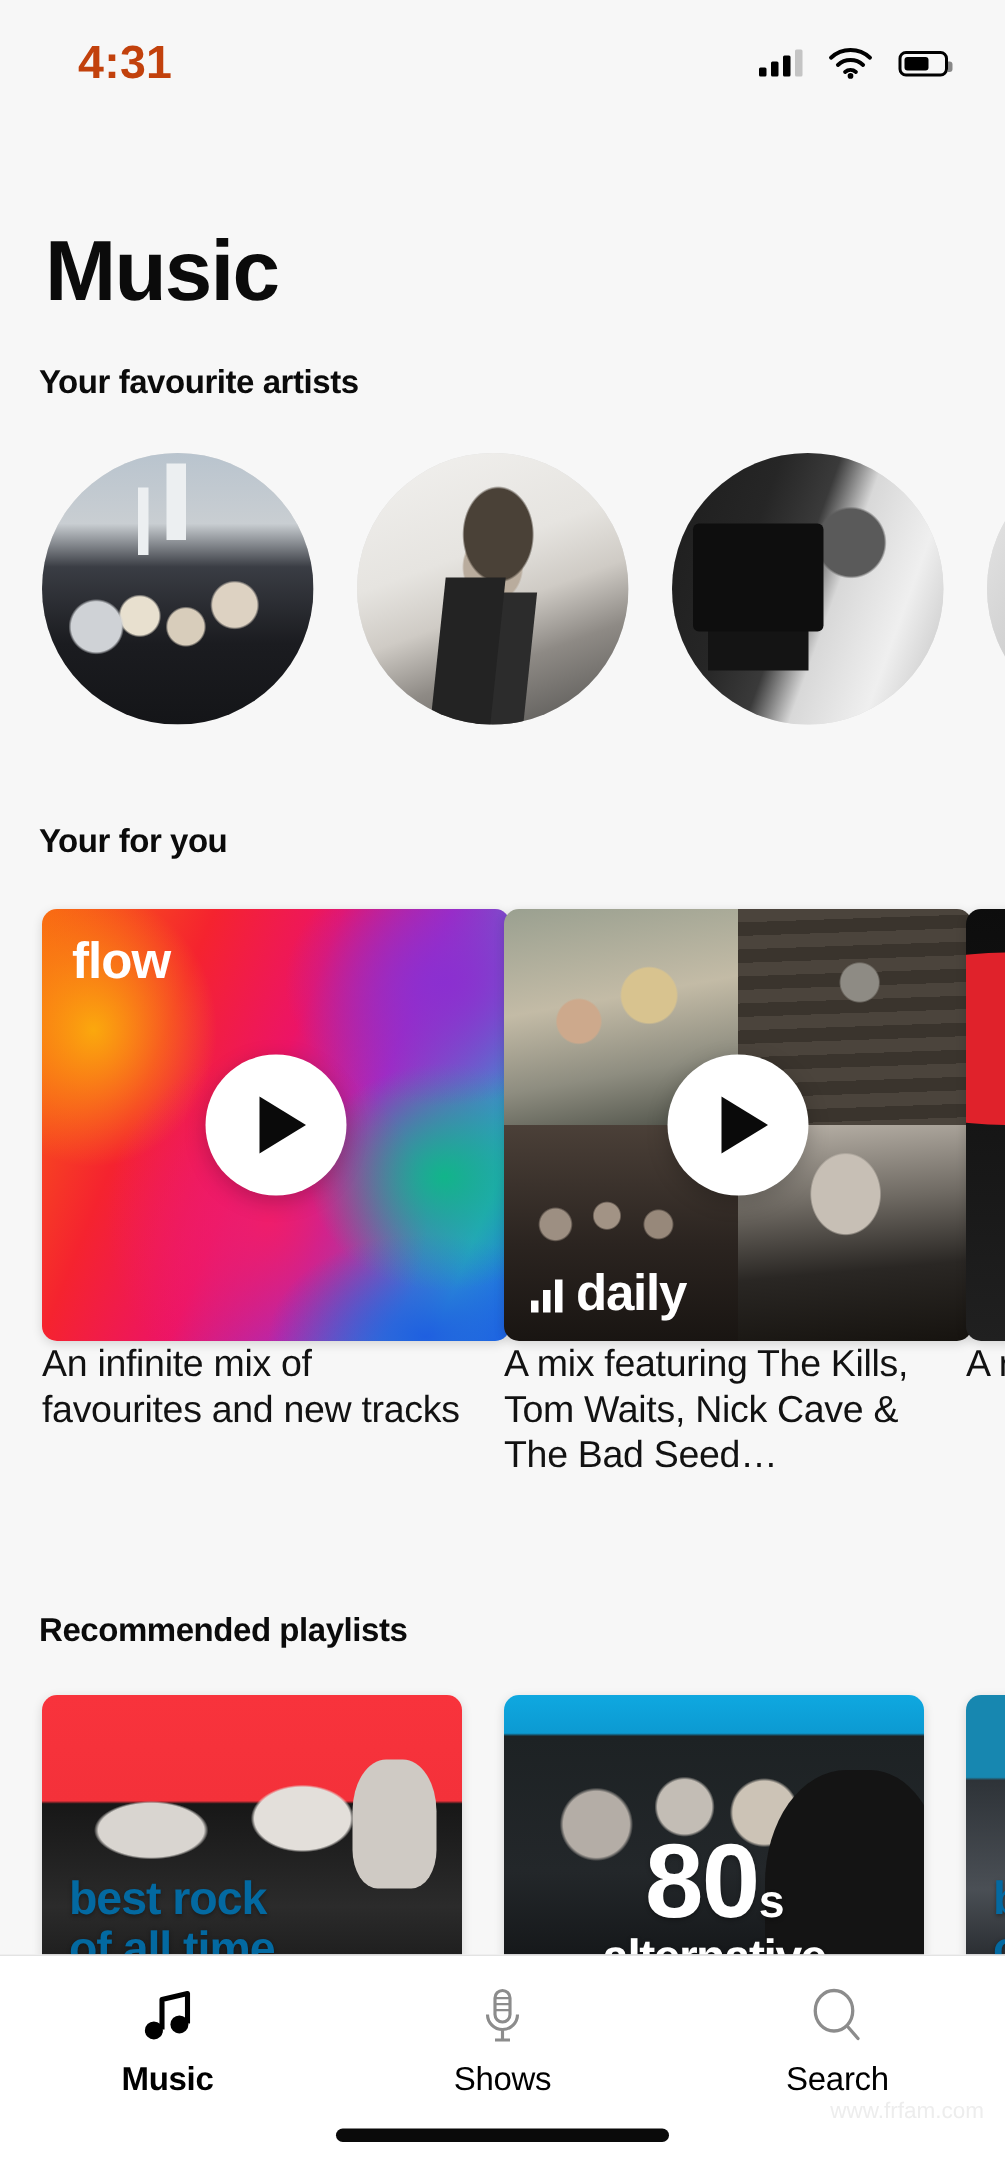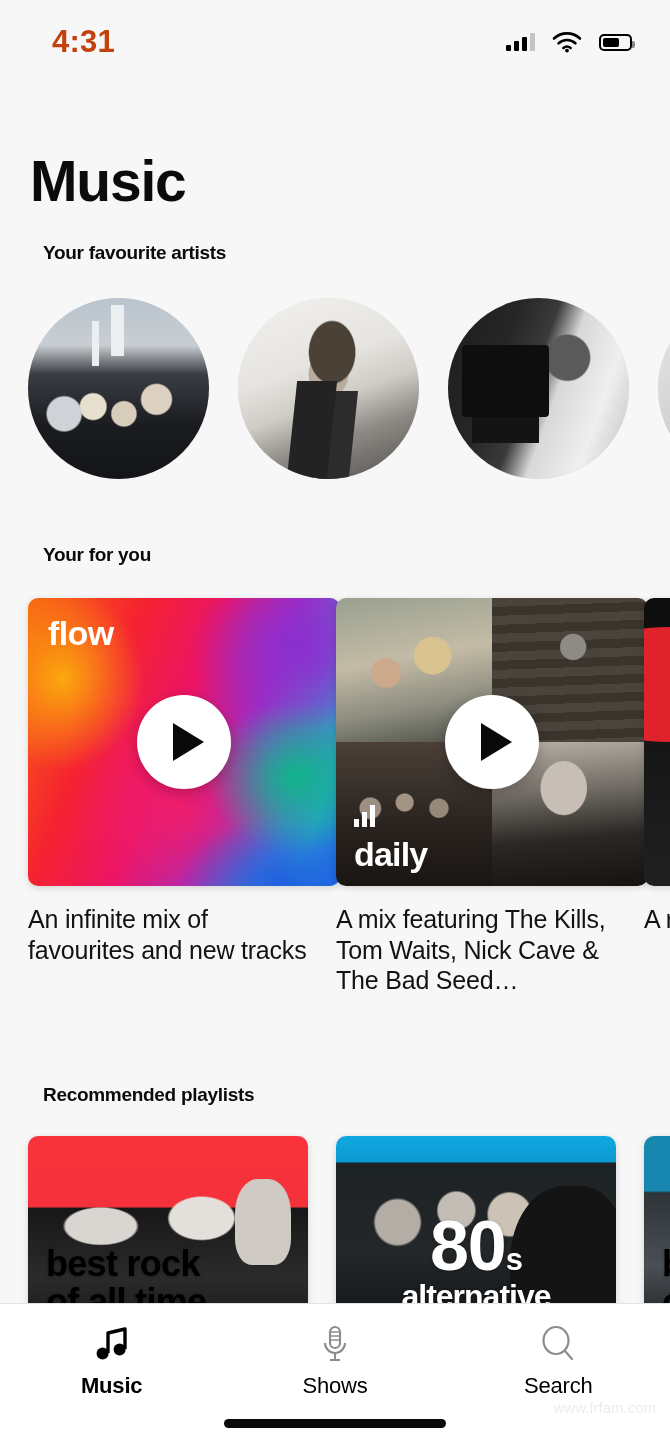--- a/index.html
+++ b/index.html
@@ -44,22 +44,22 @@
   .content{
     position:absolute; top:78px; left:0; width:670px; height:1225px;
     overflow:hidden;
   }
 
   .page-title{
     font-size:57px; font-weight:700; color:#0b0b0b;
     letter-spacing:-1.2px; padding:70px 0 0 30px;
   }
   .section-title{
-    font-size:19px; font-weight:700; color:#0b0b0b;
-    letter-spacing:-.3px; padding-left:43px;
+    font-size:22px; font-weight:700; color:#0b0b0b;
+    letter-spacing:-.3px; padding-left:26px;
   }
 
   
   .artists{
     display:flex; gap:29px; padding:34px 0 0 28px;
   }
   .avatar{
     flex:0 0 auto; width:181px; height:181px; border-radius:50%;
     overflow:hidden; position:relative; background:#ddd;
   }
@@ -139,21 +139,21 @@
   .q3{ background:
         radial-gradient(circle at 22% 46%, #9d8f82 0 7%, transparent 8%),
         radial-gradient(circle at 44% 42%, #a29385 0 7%, transparent 8%),
         radial-gradient(circle at 66% 46%, #97887a 0 7%, transparent 8%),
         linear-gradient(180deg,#4b4038 0%,#2b2420 55%,#191512 100%); }
   .q4{ background:
         radial-gradient(ellipse at 46% 32%, #c7bfb5 0 19%, transparent 20%),
         linear-gradient(175deg,#b9b2a8 0%,#6f6a63 36%,#2a2724 66%,#16130f 100%); }
   .daily-label{
     position:absolute; left:18px; bottom:16px; display:flex;
-    align-items:flex-start; gap:9px; color:#fff;flex-direction:column;
+    align-items:flex-end; gap:9px; color:#fff;
   }
   .daily-label .word{ font-size:34px; font-weight:700; letter-spacing:-.8px;
                       line-height:.92; }
   .eqbars{ display:flex; align-items:flex-end; gap:3px; height:24px;
            padding-bottom:3px; }
   .eqbars i{ display:block; width:5px; background:#fff; }
   .eqbars i:nth-child(1){ height:8px; }
   .eqbars i:nth-child(2){ height:15px; }
   .eqbars i:nth-child(3){ height:22px; }
   .third-bg{
@@ -170,21 +170,21 @@
     display:flex; align-items:center; justify-content:center;
     box-shadow:0 4px 14px rgba(0,0,0,.22);
   }
   .playbtn .tri{
     width:0; height:0; margin-left:8px;
     border-top:19px solid transparent;
     border-bottom:19px solid transparent;
     border-left:31px solid #0a0a0a;
   }
   .mfy-desc{
-    margin-top:18px; font-size:25px; line-height:1.22; color:#121212;
+    font-size:25px; line-height:1.22; color:#121212;
     letter-spacing:-.2px;
   }
 
   
   .rec-card{ flex:0 0 auto; width:280px; }
   .rec-art{
     position:relative; width:280px; height:196px; border-radius:10px;
     overflow:hidden; box-shadow:0 2px 7px rgba(0,0,0,.14);
   }
   .rock-bg{ position:absolute; inset:0;
@@ -207,26 +207,26 @@
   .alt-bg:after{
     content:""; position:absolute; right:-4%; top:26%; width:42%; height:84%;
     background:#141414; border-radius:46% 40% 10% 10%;
   }
   .third-rec-bg{ position:absolute; inset:0;
     background:
       radial-gradient(circle at 40% 62%, #e2ded8 0 16%, transparent 17%),
       linear-gradient(180deg,#1787b0 0%,#1787b0 28%,#2e3338 29%,#4a4f55 66%,#1b1e21 100%);
   }
   .rec-text{
-    position:absolute; left:18px; bottom:10px; color:#000000;
-    font-weight:700; letter-spacing:-.7px; line-height:1.06; font-size:36px;
+    position:absolute; left:18px; bottom:10px; color:#0369a1;
+    font-weight:700; letter-spacing:-.7px; line-height:1.06; font-size:31px;
     text-shadow:0 1px 3px rgba(0,0,0,.35);
   }
   .alt-text{
-    position:absolute; left:0; right:0; bottom:20px; color:#fff;
+    position:absolute; left:0; right:0; bottom:6px; color:#fff;
     text-align:center; font-weight:700; letter-spacing:-1px;
     text-shadow:0 1px 3px rgba(0,0,0,.35);
   }
   .alt-big{ font-size:70px; line-height:.82; display:inline-block; }
   .alt-sup{ font-size:31px; }
   .alt-sub{ font-size:32px; line-height:1; display:block; margin-top:2px; }
 
   
   .tabbar{
     position:absolute; left:0; bottom:0; width:670px; height:147px;

